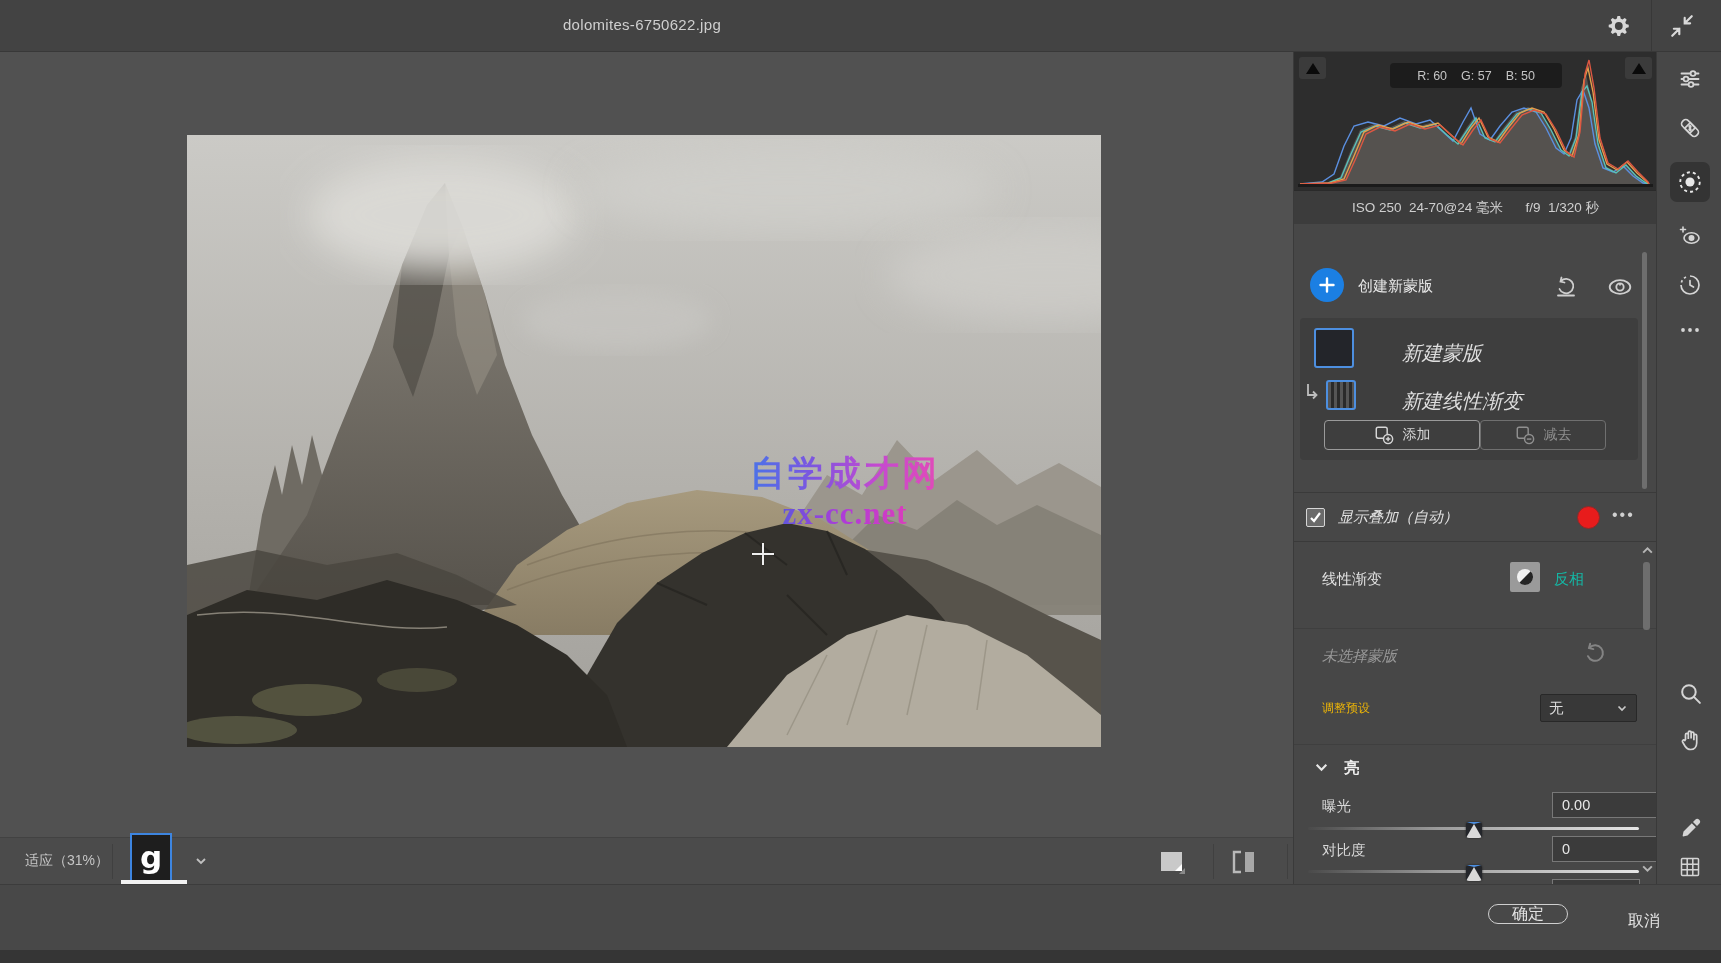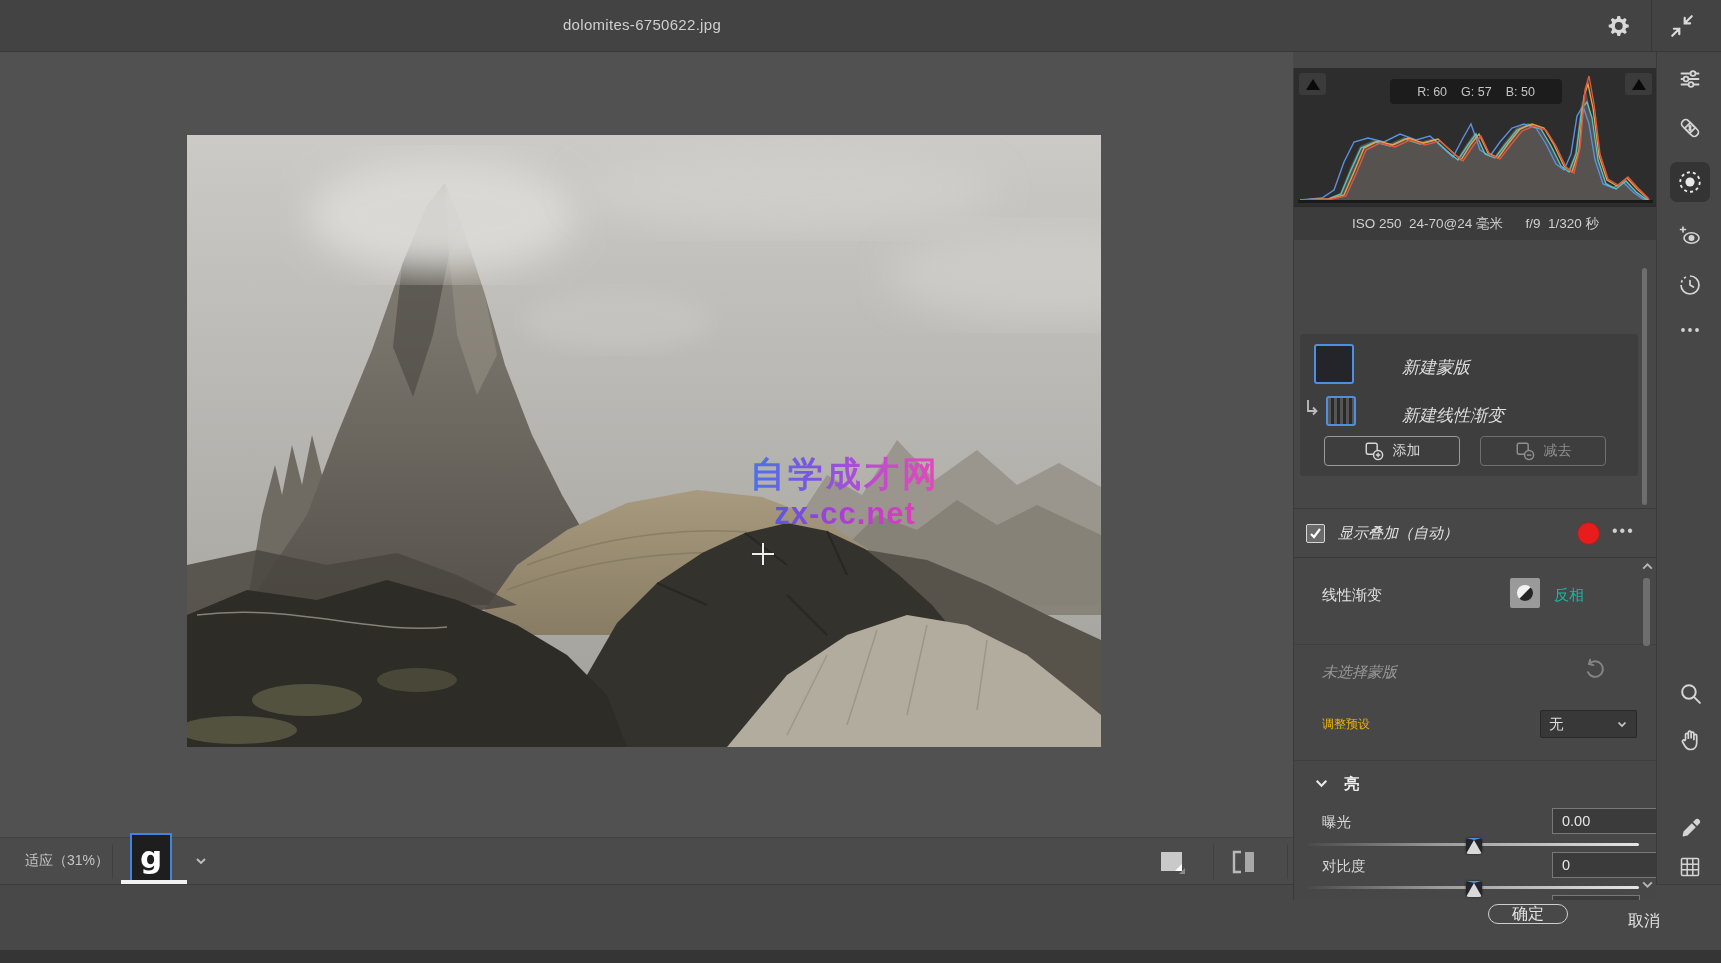--- a/index.html
+++ b/index.html
@@ -9,21 +9,21 @@
 
   
   #topbar { position:absolute; left:0; top:0; width:1721px; height:52px; background:#434343; border-bottom:1px solid #383838; }
   #title { position:absolute; left:642px; top:16px; transform:translateX(-50%); color:#cfcfcf; font-size:15px; letter-spacing:.3px; }
   .tb-icon { position:absolute; top:10px; width:32px; height:32px; display:flex; align-items:center; justify-content:center; cursor:pointer; }
   #tb-div { position:absolute; left:1651px; top:0; width:1px; height:52px; background:#383838; }
 
   
   #canvas-area { position:absolute; left:0; top:52px; width:1293px; height:832px; background:#515151; }
   #photo { position:absolute; left:187px; top:83px; width:914px; height:612px; overflow:hidden; background:#b9b7b2; }
-  #watermark { position:absolute; left:658px; top:318px; transform:translateX(-50%); text-align:center; line-height:1.2; }
+  #watermark { position:absolute; left:658px; top:318px; transform:translateX(-50%); text-align:center; line-height:1.2;font-family:Liberation Serif, serif; }
   #wm1 { font-size:35px; font-weight:bold; letter-spacing:3px;
     background:linear-gradient(90deg,#4a73e8,#7d55e0,#c44ad0,#e24ab8);
     -webkit-background-clip:text; background-clip:text; color:transparent; }
   #wm2 { font-size:31px; font-weight:bold; letter-spacing:1px;
     background:linear-gradient(90deg,#3a62e0,#b03bd8,#ef3fae);
     -webkit-background-clip:text; background-clip:text; color:transparent; }
   #crosshair { position:absolute; left:565px; top:408px; width:22px; height:22px; }
   #crosshair:before,#crosshair:after{ content:""; position:absolute; background:#efefef; box-shadow:0 0 1px rgba(0,0,0,.5);}
   #crosshair:before{ left:10px; top:0; width:2px; height:22px; }
   #crosshair:after{ left:0; top:10px; width:22px; height:2px; }
@@ -40,46 +40,46 @@
   .sq-icon { position:absolute; top:11px; width:28px; height:25px; display:flex; align-items:center; justify-content:center; cursor:pointer;}
 
   
   #action-bar { position:absolute; left:0; top:884px; width:1721px; height:66px; background:#484848; border-top:1px solid #3c3c3c; }
   #ok-btn { position:absolute; left:1488px; top:19px; width:80px; height:20px; border:1.5px solid #cfcfcf; border-radius:18px;
     color:#e3e3e3; font-size:16px; display:flex; align-items:center; justify-content:center; background:transparent; cursor:pointer;}
   #cancel-btn { position:absolute; left:1628px; top:26px; color:#e3e3e3; font-size:16px; cursor:pointer; }
   #bottom-strip { position:absolute; left:0; top:950px; width:1721px; height:13px; background:#353535; }
 
   
-  #side-panel { position:absolute; left:1293px; top:52px; width:363px; height:832px; background:#474747; border-left:1px solid #3a3a3a; overflow:hidden;margin-top:16px;}
+  #side-panel { position:absolute; left:1293px; top:52px; width:363px; height:832px; background:#474747; border-left:1px solid #3a3a3a; overflow:hidden;}
   #hist-box { position:absolute; left:0; top:0; width:363px; height:138px; background:#2d2d2d; }
   .clip-btn { position:absolute; top:5px; width:27px; height:22px; background:#3b3b3b; border-radius:3px;
     display:flex; align-items:center; justify-content:center; cursor:pointer; }
   .clip-tri { width:0;height:0;border-left:7px solid transparent;border-right:7px solid transparent;border-bottom:11px solid #0a0a0a; }
   #rgb-badge { position:absolute; left:96px; top:11px; width:172px; height:25px; background:rgba(26,26,26,.88); border-radius:4px;
     display:flex; align-items:center; justify-content:center; gap:14px; color:#c4c4c4; font-size:12.5px; }
   #exif-strip { position:absolute; left:0; top:138px; width:363px; height:34px; background:#3c3c3c; border-top:1px solid #2a2a2a;
     display:flex; align-items:center; justify-content:center; color:#cfcfcf; font-size:13.5px; white-space:pre; }
 
   #create-row { position:absolute; left:0; top:206px; width:363px; height:56px; }
   #plus-circle { position:absolute; left:16px; top:10px; width:34px; height:34px; border-radius:50%; background:#1b7fe3;
     display:flex; align-items:center; justify-content:center; cursor:pointer; }
   #create-label { position:absolute; left:64px; top:19px; color:#e8e8e8; font-size:15px; }
   .row-ico { position:absolute; top:15px; width:27px; height:27px; display:flex; align-items:center; justify-content:center; cursor:pointer;}
 
   #mask-box { position:absolute; left:6px; top:266px; width:338px; height:142px; background:#3e3e3e; border-radius:4px; }
   .thumb { position:absolute; background:#23252a; border:2px solid #4d8fe0; border-radius:3px; cursor:pointer; }
   #thumb1 { left:14px; top:10px; width:40px; height:40px; }
   #thumb2 { left:26px; top:62px; width:30px; height:30px;
     background:repeating-linear-gradient(90deg,#555 0 3px,#2a2a2a 3px 6px); }
-  .mask-item-label { position:absolute; left:102px; color:#dedede; font-size:17px; font-style:italic; cursor:pointer; }
+  .mask-item-label { position:absolute; left:102px; color:#dedede; font-size:20px; font-style:italic; cursor:pointer; }
   #elbow { position:absolute; left:5px; top:64px; }
   .mini-btn { position:absolute; top:102px; height:30px; border:1.5px solid #9a9a9a; border-radius:4px; color:#d6d6d6;
     font-size:14px; display:flex; align-items:center; justify-content:center; gap:9px; cursor:pointer; background:transparent;}
-  #add-btn { left:24px; width:136px; }
+  #add-btn { left:24px; width:156px; }
   #sub-btn { left:180px; width:126px; border-color:#6f6f6f; color:#8f8f8f; }
 
   #mask-scrollbar { position:absolute; left:348px; top:200px; width:5px; height:237px; background:#6e6e6e; border-radius:3px; cursor:pointer;}
 
   #overlay-row { position:absolute; left:0; top:440px; width:363px; height:50px; border-top:1px solid #3a3a3a; border-bottom:1px solid #3a3a3a; }
   #overlay-check { position:absolute; left:12px; top:15px; width:19px; height:19px; background:#6a6a6a; border:1.5px solid #d6d6d6;
     border-radius:2px; display:flex; align-items:center; justify-content:center; cursor:pointer; }
   #overlay-label { position:absolute; left:44px; top:15px; color:#e0e0e0; font-size:15px; font-style:italic; }
   #overlay-color { position:absolute; left:283px; top:13px; width:23px; height:23px; border-radius:50%; background:#e81c1c;
     border:1px solid #8a2a2a; cursor:pointer; }
@@ -257,20 +257,42 @@
         <div class="clip-tri"></div>
       </div>
     <div id="rgb-badge">
       <span>R: 60</span>
       <span>G: 57</span>
       <span>B: 50</span>
     </div>
   </div>
   <div id="exif-strip">ISO 250  24-70@24 毫米      f/9  1/320 秒</div>
 
+  <div id="create-row">
+    <div id="plus-circle">
+      <svg width="18" height="18" viewBox="0 0 18 18" stroke="#fff" stroke-width="2.4" stroke-linecap="round">
+          <path d="M9 2.5v13M2.5 9h13"></path>
+        </svg>
+    </div>
+    <div id="create-label">创建新蒙版</div>
+    <div class="row-ico" style="left:258px;">
+      <svg width="24" height="24" viewBox="0 0 24 24" fill="none" stroke="#cfcfcf" stroke-width="1.8" stroke-linecap="round">
+        <path d="M7 6a7.2 7.2 0 1 1-1.5 8"></path>
+          <path d="M7.5 2.5L6.5 6.5 10.5 7.5" fill="none"></path>
+          <path d="M4 20.5h16"></path>
+        </svg>
+    </div>
+    <div class="row-ico" style="left:312px;">
+      <svg width="26" height="26" viewBox="0 0 24 24" fill="none" stroke="#cfcfcf" stroke-width="1.7">
+        <ellipse cx="12" cy="12" rx="9.5" ry="6.3"></ellipse>
+          <circle cx="12" cy="12" r="3.4"></circle>
+          <path d="M12 8.6v2"></path>
+        </svg>
+    </div>
+  </div>
 
   <div id="mask-box">
     <div class="thumb" id="thumb1"></div>
     <div class="mask-item-label" style="top:22px;">新建蒙版</div>
     <div id="elbow">
       <svg width="16" height="20" viewBox="0 0 16 20" fill="none" stroke="#bdbdbd" stroke-width="1.8">
           <path d="M3 2v11h8"></path>
           <path d="M8 9.5l3.5 3.5L8 16.5" fill="none"></path>
         </svg>
     </div>

